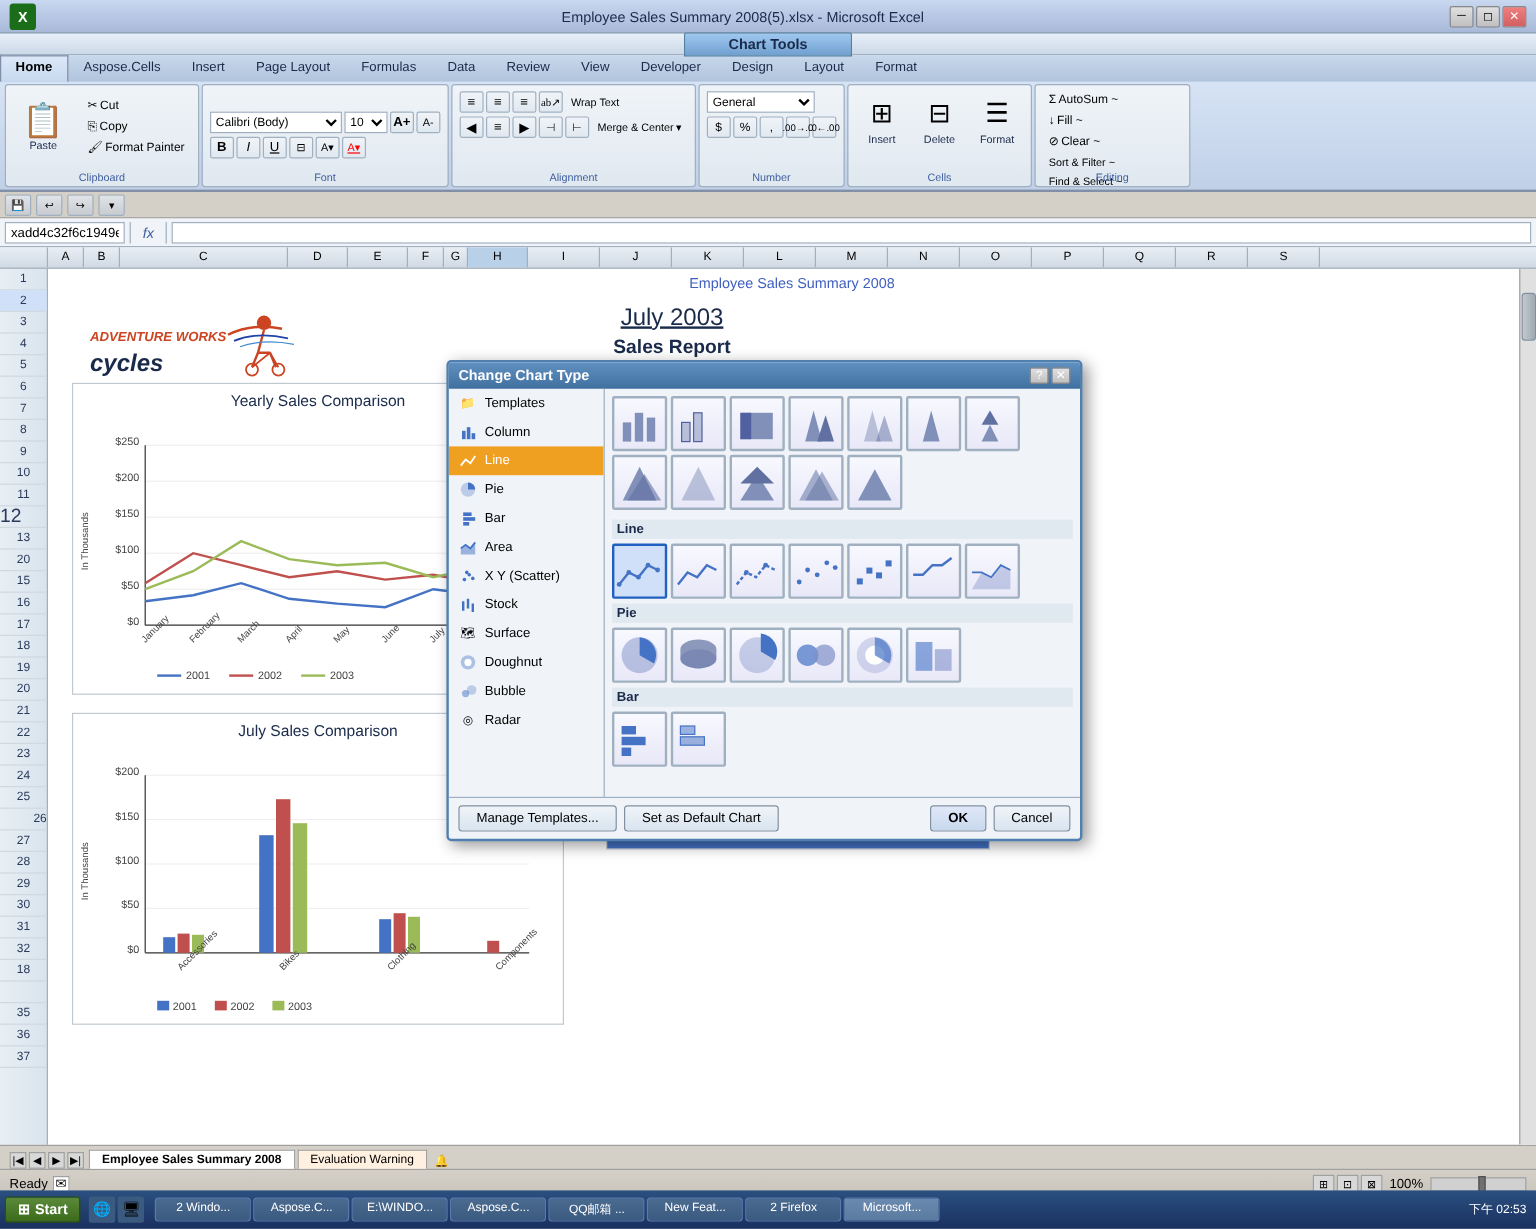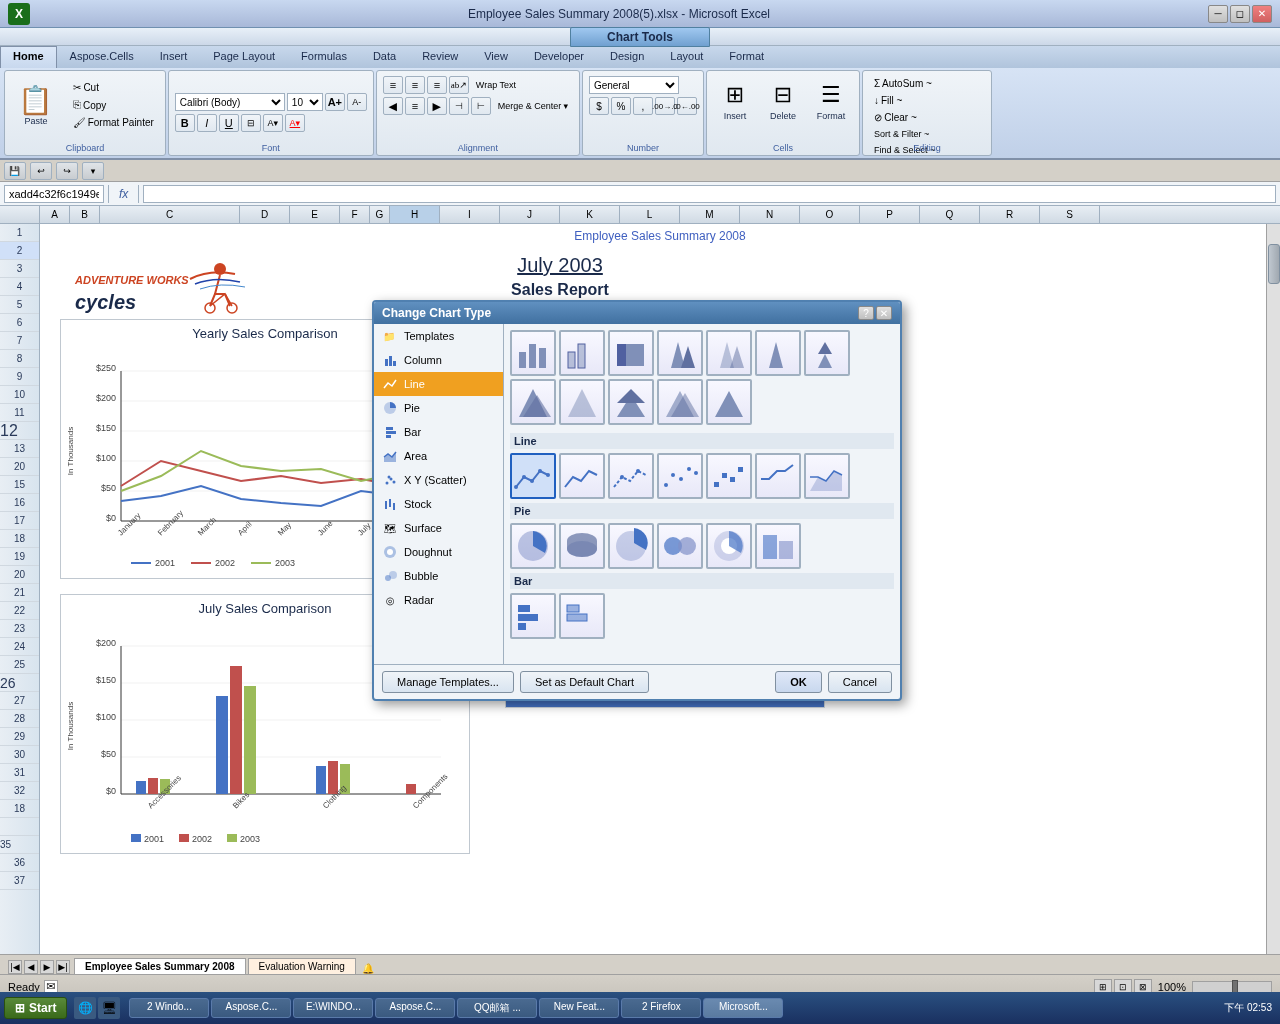--- a/index.html
+++ b/index.html
@@ -311,30 +311,30 @@
         <div style="height: 18px; border-bottom: 1px solid rgb(208, 216, 224); text-align: center; font-size: 10px; color: rgb(42, 58, 90); line-height: 18px;">16</div>
         <div style="height: 18px; border-bottom: 1px solid rgb(208, 216, 224); text-align: center; font-size: 10px; color: rgb(42, 58, 90); line-height: 18px;">17</div>
         <div style="height: 18px; border-bottom: 1px solid rgb(208, 216, 224); text-align: center; font-size: 10px; color: rgb(42, 58, 90); line-height: 18px;">18</div>
         <div style="height: 18px; border-bottom: 1px solid rgb(208, 216, 224); text-align: center; font-size: 10px; color: rgb(42, 58, 90); line-height: 18px;">19</div>
         <div style="height: 18px; border-bottom: 1px solid rgb(208, 216, 224); text-align: center; font-size: 10px; color: rgb(42, 58, 90); line-height: 18px;">20</div>
         <div style="height: 18px; border-bottom: 1px solid rgb(208, 216, 224); text-align: center; font-size: 10px; color: rgb(42, 58, 90); line-height: 18px;">21</div>
         <div style="height: 18px; border-bottom: 1px solid rgb(208, 216, 224); text-align: center; font-size: 10px; color: rgb(42, 58, 90); line-height: 18px;">22</div>
         <div style="height: 18px; border-bottom: 1px solid rgb(208, 216, 224); text-align: center; font-size: 10px; color: rgb(42, 58, 90); line-height: 18px;">23</div>
         <div style="height: 18px; border-bottom: 1px solid rgb(208, 216, 224); text-align: center; font-size: 10px; color: rgb(42, 58, 90); line-height: 18px;">24</div>
         <div style="height: 18px; border-bottom: 1px solid rgb(208, 216, 224); text-align: center; font-size: 10px; color: rgb(42, 58, 90); line-height: 18px;">25</div>
-        <div style="height: 18px; border-bottom: 1px solid rgb(208, 216, 224); text-align: left; font-size: 14px; color: rgb(42, 58, 90); line-height: 18px;">26</div>
+        <div style="height: 18px; border-bottom: 1px solid rgb(208, 216, 224); text-align: right; font-size: 10px; color: rgb(42, 58, 90); line-height: 18px;">26</div>
         <div style="height: 18px; border-bottom: 1px solid rgb(208, 216, 224); text-align: center; font-size: 10px; color: rgb(42, 58, 90); line-height: 18px;">27</div>
         <div style="height: 18px; border-bottom: 1px solid rgb(208, 216, 224); text-align: center; font-size: 10px; color: rgb(42, 58, 90); line-height: 18px;">28</div>
         <div style="height: 18px; border-bottom: 1px solid rgb(208, 216, 224); text-align: center; font-size: 10px; color: rgb(42, 58, 90); line-height: 18px;">29</div>
         <div style="height: 18px; border-bottom: 1px solid rgb(208, 216, 224); text-align: center; font-size: 10px; color: rgb(42, 58, 90); line-height: 18px;">30</div>
         <div style="height: 18px; border-bottom: 1px solid rgb(208, 216, 224); text-align: center; font-size: 10px; color: rgb(42, 58, 90); line-height: 18px;">31</div>
         <div style="height: 18px; border-bottom: 1px solid rgb(208, 216, 224); text-align: center; font-size: 10px; color: rgb(42, 58, 90); line-height: 18px;">32</div>
         <div style="height: 18px; border-bottom: 1px solid rgb(208, 216, 224); text-align: center; font-size: 10px; color: rgb(42, 58, 90); line-height: 18px;">18</div>
         <div style="height: 18px; border-bottom: 1px solid rgb(208, 216, 224); text-align: center; font-size: 10px; color: rgb(42, 58, 90); line-height: 18px; padding-left: 40px;">34</div>
-        <div style="height: 18px; border-bottom: 1px solid rgb(208, 216, 224); font-size: 10px; color: rgb(42, 58, 90); line-height: 18px;">35</div>
+        <div style="height: 18px; border-bottom: 1px solid rgb(208, 216, 224); text-align: center; font-size: 10px; color: rgb(42, 58, 90); line-height: 18px;">35</div>
         <div style="height: 18px; border-bottom: 1px solid rgb(208, 216, 224); text-align: center; font-size: 10px; color: rgb(42, 58, 90); line-height: 18px;">36</div>
         <div style="height: 18px; border-bottom: 1px solid rgb(208, 216, 224); text-align: center; font-size: 10px; color: rgb(42, 58, 90); line-height: 18px;">37</div>
       </div>
   </div>
 
   <div style="flex:1;background:white;position:relative;overflow:hidden;">
 
     <div style="position:absolute;top:5px;left:0;right:0;text-align:center;font-size:12px;color:#4060c0;font-weight:normal;">Employee Sales Summary 2008</div>
 
     <div style="position:absolute;top:30px;left:30px;width:200px;height:70px;">

